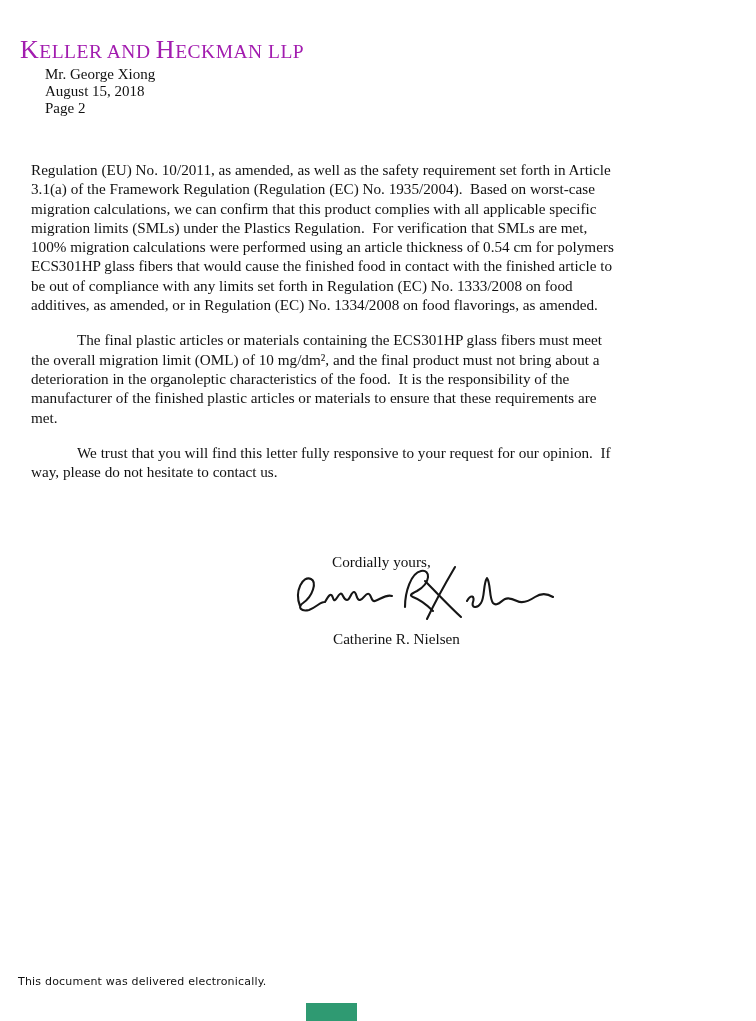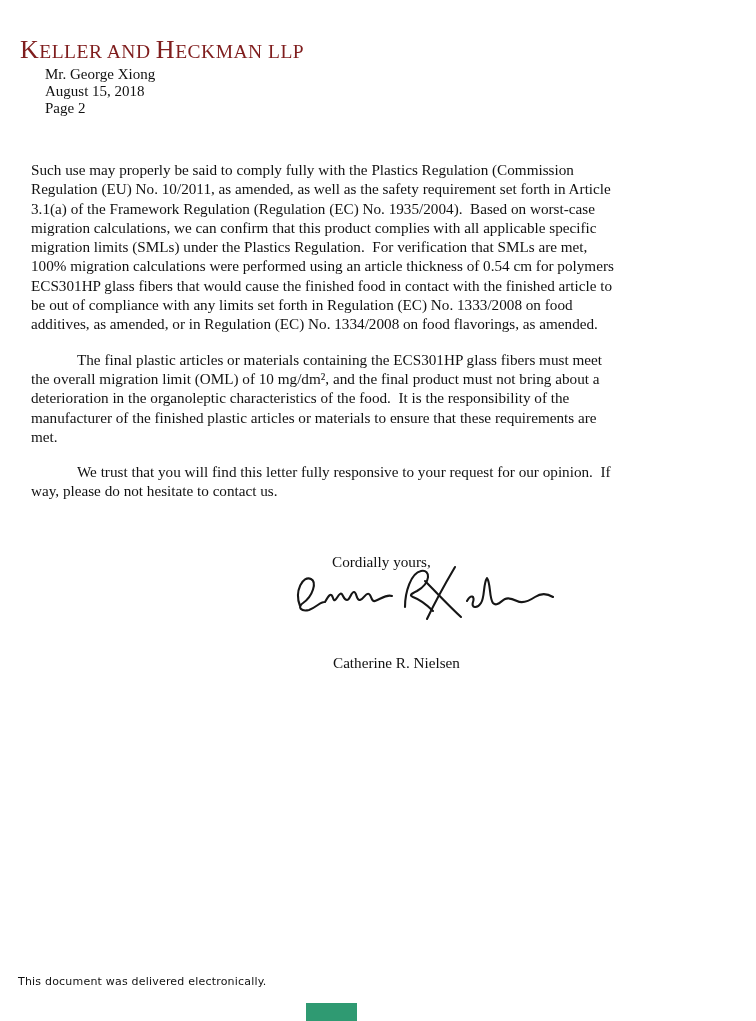--- a/index.html
+++ b/index.html
@@ -52,21 +52,20 @@
   .signature {
     position: absolute;
     left: 286px;
     top: 564px;
   }
   .typed-name {
     position: absolute;
     left: 333px;
     top: 630px;
     font-size: 15.2px;
-    margin-top: 24px;
   }
   .footer-note {
     position: absolute;
     left: 18px;
     top: 975px;
     font-family: "DejaVu Sans", sans-serif;
     font-size: 11px;
     color: #111111;
     letter-spacing: 0.2px;
   }
@@ -76,33 +75,32 @@
     top: 1003px;
     width: 51px;
     height: 18px;
   }
 </style>
 </head>
 <body>
 
 <div class="page">
 
-  <div class="letterhead" style="color: #7f1d1d;">
+  <div class="letterhead" style="color: #a21caf;">
     <span class="big">K</span><span class="small">ELLER AND </span><span class="big">H</span><span class="small">ECKMAN </span><span class="small">LLP</span>
   </div>
 
   <div class="address">
     <div>Mr. George Xiong</div>
     <div>August 15, 2018</div>
     <div>Page 2</div>
   </div>
 
   <div class="body-text">
     <div class="para">
-        <div class="line">Such use may properly be said to comply fully with the Plastics Regulation (Commission</div>
         <div class="line">Regulation (EU) No. 10/2011, as amended, as well as the safety requirement set forth in Article</div>
         <div class="line">3.1(a) of the Framework Regulation (Regulation (EC) No. 1935/2004).  Based on worst-case</div>
         <div class="line">migration calculations, we can confirm that this product complies with all applicable specific</div>
         <div class="line">migration limits (SMLs) under the Plastics Regulation.  For verification that SMLs are met,</div>
         <div class="line">100% migration calculations were performed using an article thickness of 0.54 cm for polymers</div>
         <div class="line">ECS301HP glass fibers that would cause the finished food in contact with the finished article to</div>
         <div class="line">be out of compliance with any limits set forth in Regulation (EC) No. 1333/2008 on food</div>
         <div class="line">additives, as amended, or in Regulation (EC) No. 1334/2008 on food flavorings, as amended.</div>
       </div>
     <div class="para indented">

